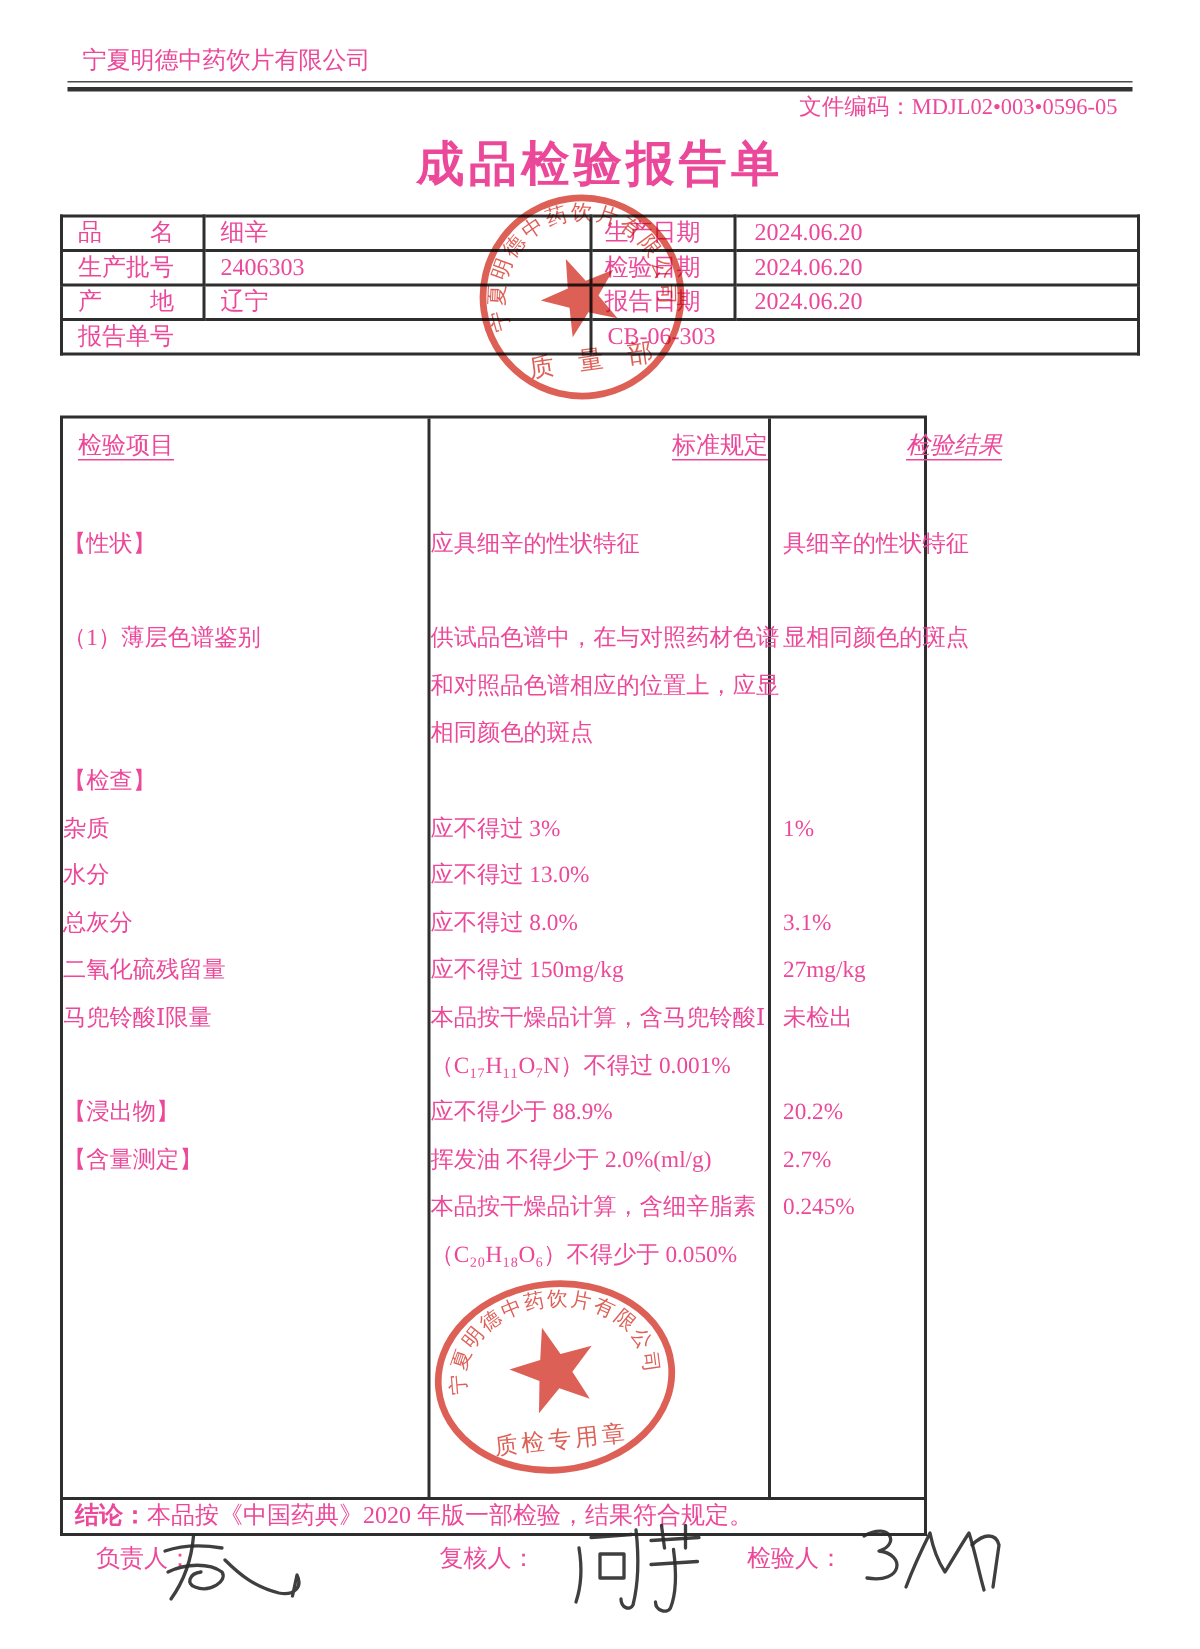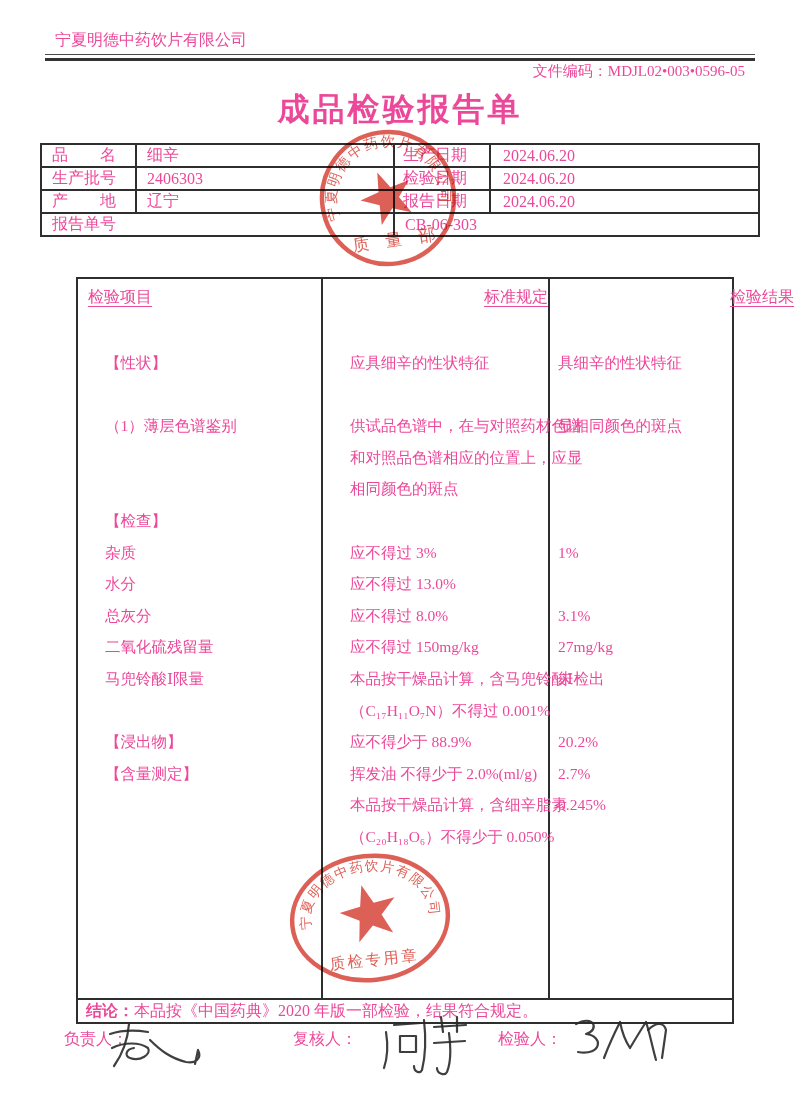--- a/index.html
+++ b/index.html
@@ -19,36 +19,36 @@
     font-size:32px; font-weight:bold; letter-spacing:3px; }
   
   table.info { position:absolute; left:40px; top:143px; width:718px;
     border-collapse:collapse; table-layout:fixed; }
   table.info td { border:2px solid #2e2e2e; height:18px; font-size:16px;
     padding:0 0 0 10px; white-space:pre; overflow:visible; }
   table.info td.lab  { padding-left:10px; }
   table.info td.lab2 { padding-left:8px; }
   table.info td.val2 { padding-left:12px; }
   
-  .main-table { position:absolute; left:40px; top:277px; width:658px; height:747px;
-    border:2px solid #2e2e2e;margin-left:36px; }
+  .main-table { position:absolute; left:40px; top:277px; width:578px; height:747px;
+    border:2px solid #2e2e2e; }
   .vline { position:absolute; top:0; width:2px; height:720px; background:#2e2e2e; }
   .vline.v1 { left:243px; } .vline.v2 { left:470px; }
   .mt-head { position:absolute; top:8px; font-size:16px; }
   .mt-head span { text-decoration:underline; text-underline-offset:4px; }
   .mt-head.h1 { left:10px; width:233px; text-align:left; }
   .mt-head.h2 { left:245px; width:225px; text-align:right; }
-  .mt-head.h3 { left:472px; width:244px; text-align:right; }
+  .mt-head.h3 { left:472px; width:244px; text-align:center;font-style:italic; }
   .rows { position:absolute; top:68px; left:0; width:714px; }
   .trow { display:grid; grid-template-columns:245px 227px 242px; }
-  .cell { padding-left:27px; }
+  .cell { padding-left:0; }
   .cell.result { padding-left:8px; }
   .ln { height:31.6px; line-height:31.6px; font-size:15.5px; white-space:pre; }
   .concl { position:absolute; left:0; right:0; top:719px; bottom:0;
-    border-top:2px solid #2e2e2e; display:flex; align-items:flex-end;
+    border-top:2px solid #2e2e2e; display:flex; align-items:flex-start;
     padding-left:8px; font-size:16px; white-space:pre; }
   .concl .b { font-weight:bold; }
   
   .sig-label { position:absolute; top:1029px; font-size:16px; white-space:pre; }
   .sig-label.s1 { left:64px;font-family:Liberation Mono, monospace; } .sig-label.s2 { left:293px; } .sig-label.s3 { left:498px; }
   .sig-svg { position:absolute; }
   .sig-svg path { fill:none; stroke:#2a2a2a; stroke-width:2.2; stroke-linecap:round;
     stroke-linejoin:round; opacity:.9; }
   
   .stamp { position:absolute; mix-blend-mode:multiply; opacity:.86; }

